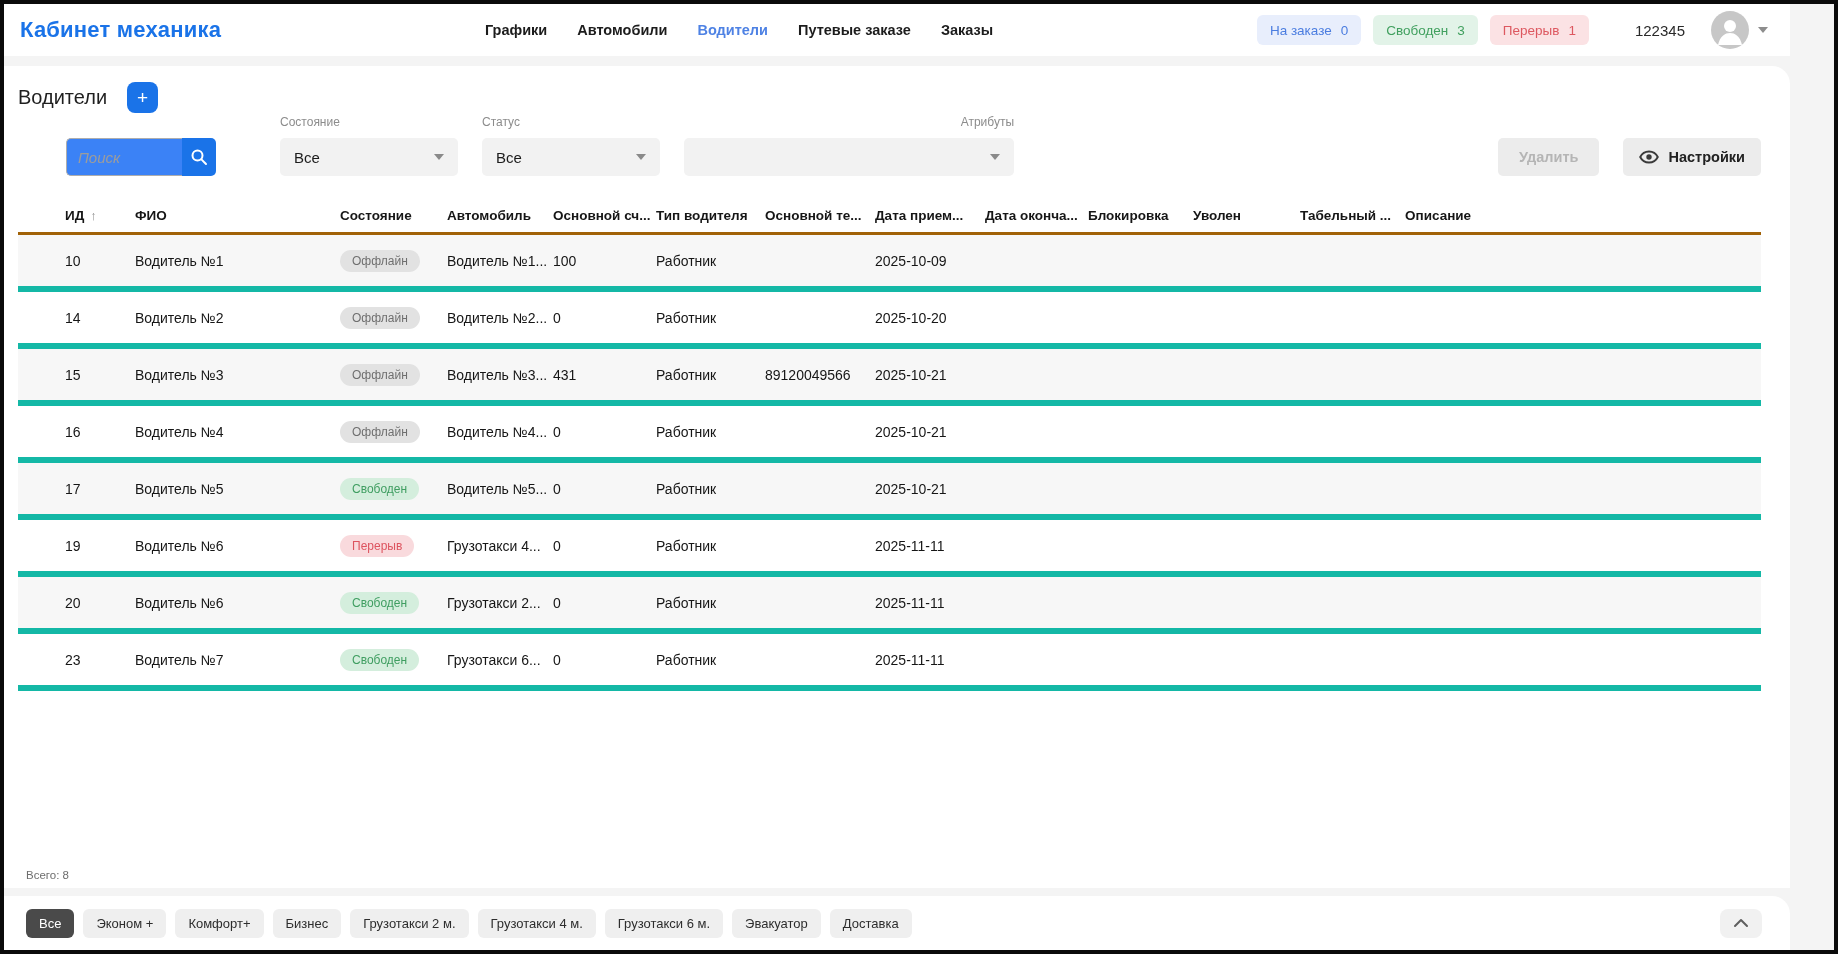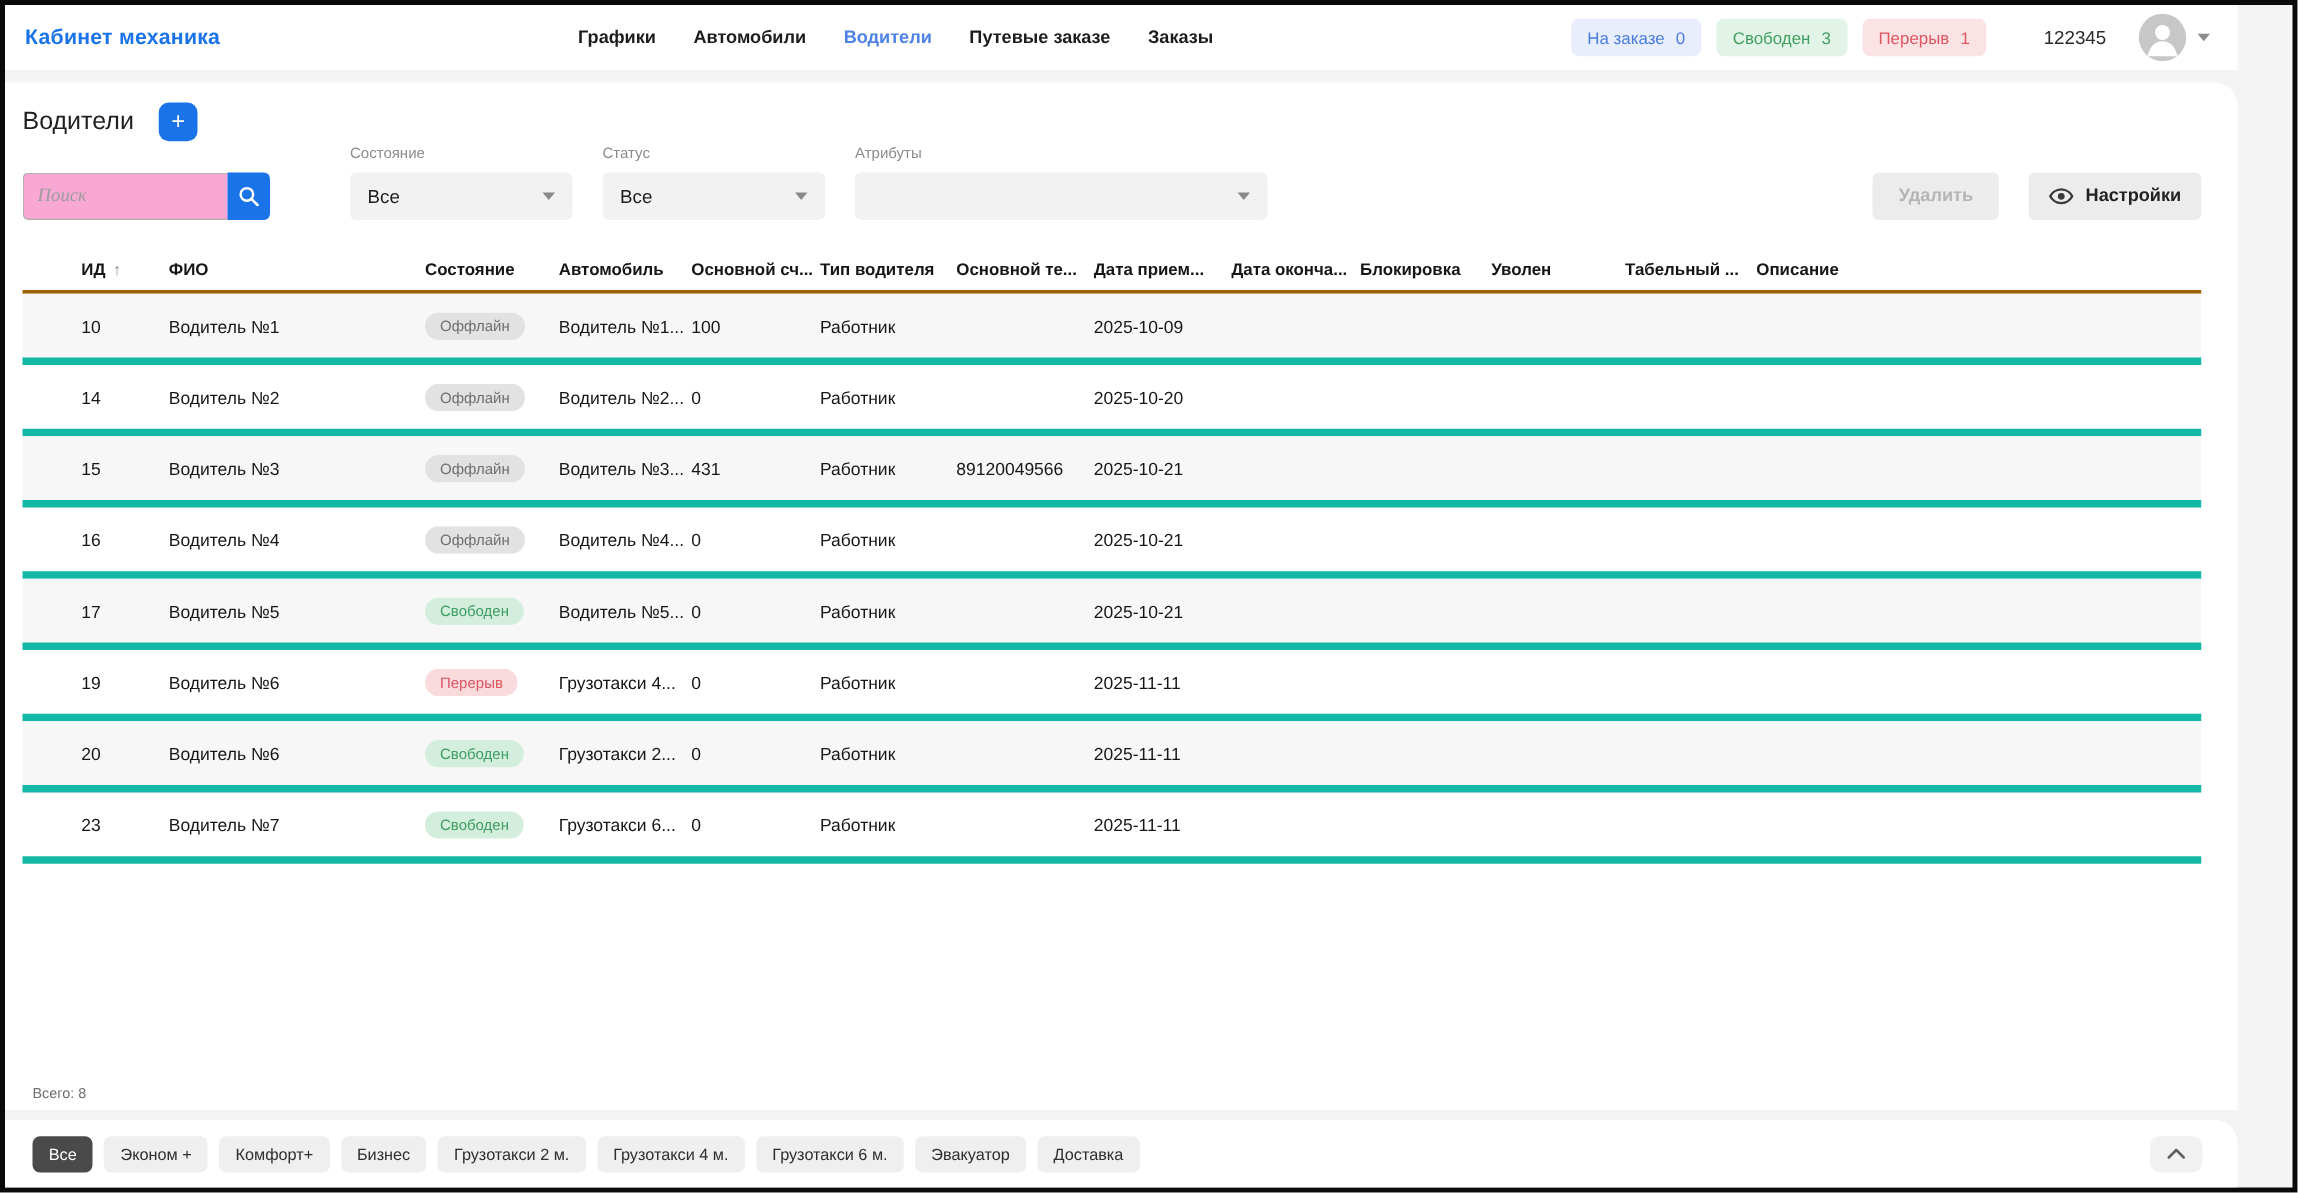--- a/index.html
+++ b/index.html
@@ -4,21 +4,21 @@
 <style>
   html,body{margin:0;padding:0;background:#888;}
   .viewport{
     width:1838px;height:954px;box-sizing:border-box;border:4px solid #0a0a0a;
     background:#f4f4f4;font-family:"Liberation Sans",sans-serif;
     display:flex;flex-direction:column;overflow:hidden;position:relative;
   }
   
   .topbar{height:52px;flex:0 0 52px;background:#fff;display:flex;align-items:center;
     padding:0 22px 0 16px;width:1786px;box-sizing:border-box;}
-  .brand{color:#1a73e8;font-weight:bold;font-size:17px;letter-spacing:.2px;cursor:pointer;}
+  .brand{color:#1a73e8;font-weight:bold;font-size:22px;letter-spacing:.2px;cursor:pointer;}
   .main-nav{display:flex;gap:30px;margin:12px auto;}
   .nav-item{font-size:14.5px;font-weight:bold;color:#1c1c1c;cursor:pointer;white-space:nowrap;}
   .nav-item.active{color:#4e82e4;}
   .status-chips{display:flex;gap:12px;align-items:center;}
   .status-chip{height:30px;border-radius:6px;display:flex;align-items:center;gap:9px;
     padding:0 13px;font-size:13.5px;cursor:pointer;}
   .user-id{font-size:15px;color:#2a2a2a;margin-left:46px;}
   .avatar-wrap{display:flex;align-items:center;gap:9px;margin-left:26px;cursor:pointer;}
   .avatar{width:38px;height:38px;border-radius:50%;background:#c7c7c7;overflow:hidden;
     display:flex;align-items:center;justify-content:center;}
@@ -29,28 +29,28 @@
   .card{flex:1 1 auto;width:1786px;background:#fff;border-radius:0 18px 0 0;position:relative;box-sizing:border-box;}
   .gap2{height:8px;flex:0 0 8px;}
   
   .title-row{display:flex;align-items:center;gap:20px;padding:16px 0 0 14px;}
   .page-title{font-size:20px;color:#1f1f1f;}
   .add-btn{width:31px;height:31px;border-radius:8px;background:#1a73e8;color:#fff;border:none;
     font-size:19px;line-height:29px;text-align:center;cursor:pointer;padding:0;}
   .controls-row{display:flex;align-items:flex-end;padding:2px 29px 0 14px;}
   .search-wrap{display:flex;width:198px;height:38px;box-sizing:border-box;}
   .search-input{flex:1;min-width:0;border:1px solid #adadad;border-right:none;border-radius:5px 0 0 5px;
-    padding:0 11px;font-size:15px;color:#222;outline:none;font-family:Liberation Serif, serif;background:#f9a8d4;}
+    padding:0 11px;font-size:15px;color:#222;outline:none;font-family:Liberation Sans, sans-serif;background:#3b82f6;margin-left:48px;}
   .search-input::placeholder{color:#9c9c9c;font-style:italic;}
   .search-btn{width:34px;border:none;background:#1a73e8;border-radius:0 5px 5px 0;cursor:pointer;
     display:flex;align-items:center;justify-content:center;padding:0;}
   .filter{display:flex;flex-direction:column;}
   .f1{margin-left:64px;width:178px;}
   .f2{margin-left:24px;width:178px;}
-  .f3{margin-left:24px;width:330px;}
+  .f3{margin-left:24px;width:330px;text-align:right;}
   .filter-label{font-size:12px;color:#8c8c8c;margin-bottom:9px;}
   .select{height:38px;background:#f2f2f2;border-radius:5px;display:flex;align-items:center;
     padding:0 14px;font-size:15px;color:#1c1c1c;cursor:pointer;box-sizing:border-box;}
   .select .caret{width:0;height:0;border-left:5px solid transparent;border-right:5px solid transparent;
     border-top:6px solid #8a8a8a;margin-left:auto;}
   .spacer{flex:1;}
   .btn{height:38px;border:none;border-radius:5px;background:#ececec;font-family:inherit;
     font-size:14.5px;font-weight:bold;cursor:pointer;display:flex;align-items:center;}
   .btn-delete{color:#b5b5b5;padding:0 21px;}
   .btn-settings{color:#222;padding:0 16px;gap:9px;margin-left:24px;}

